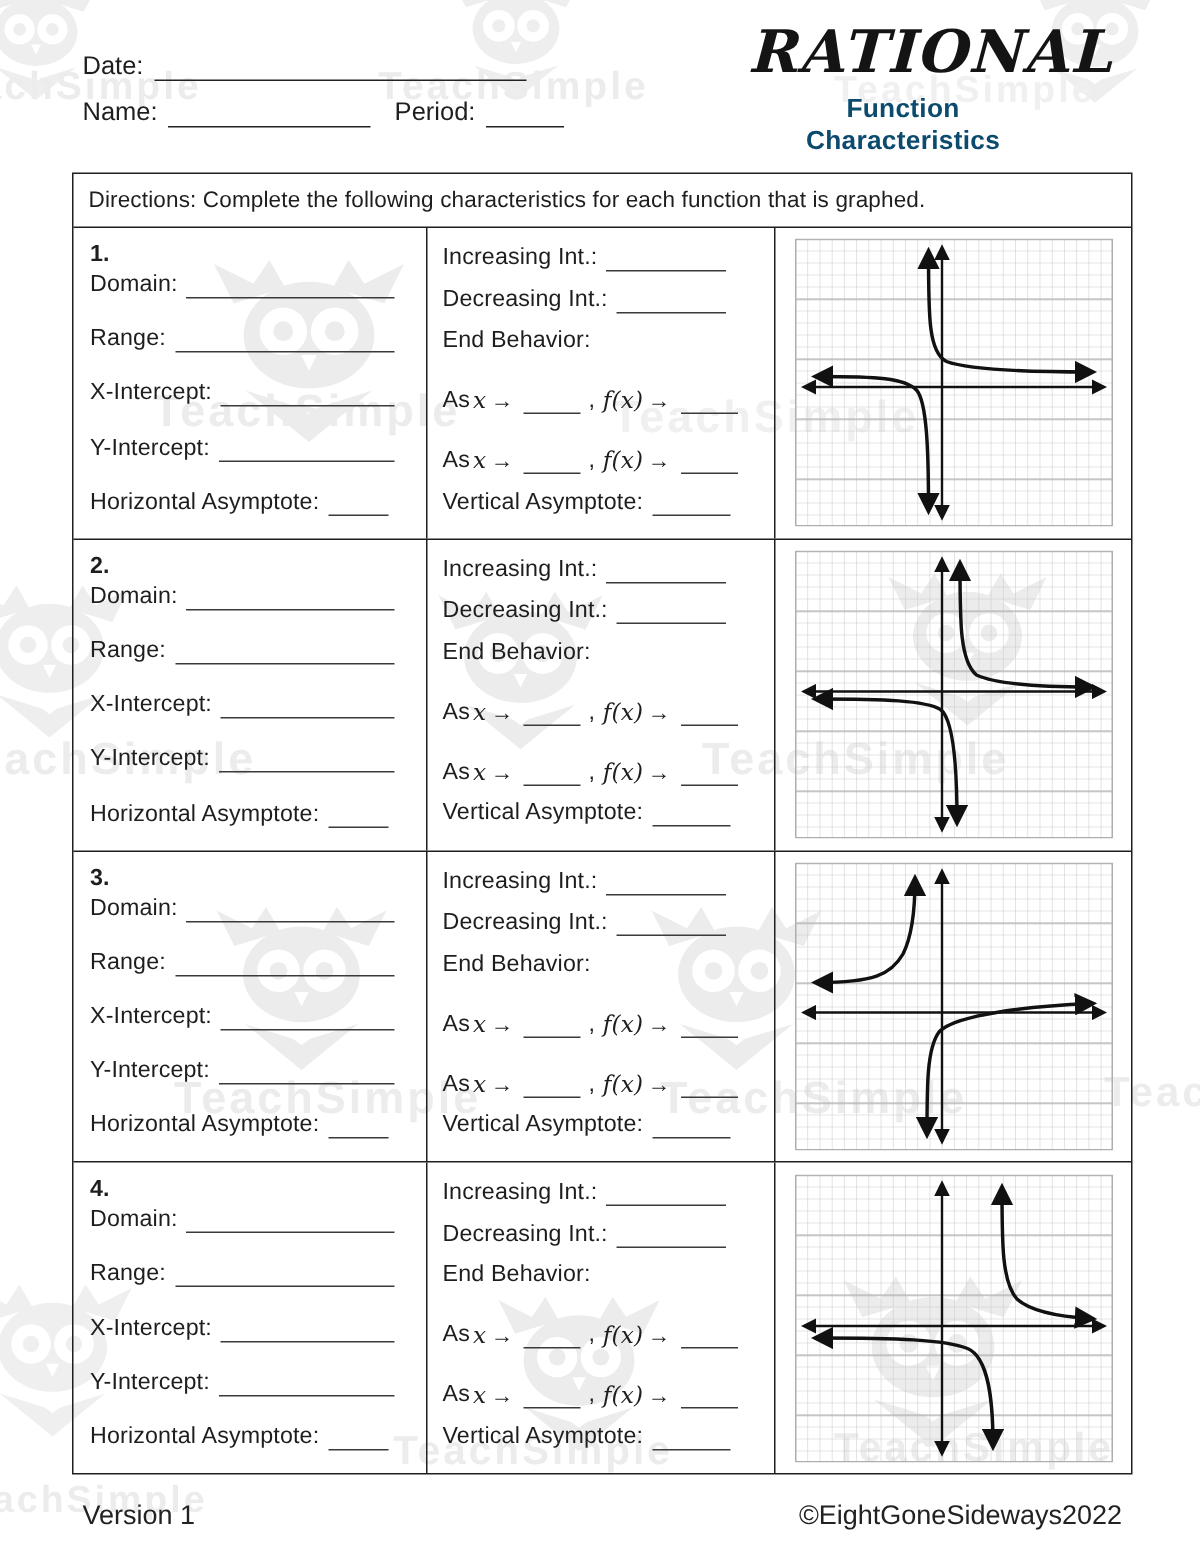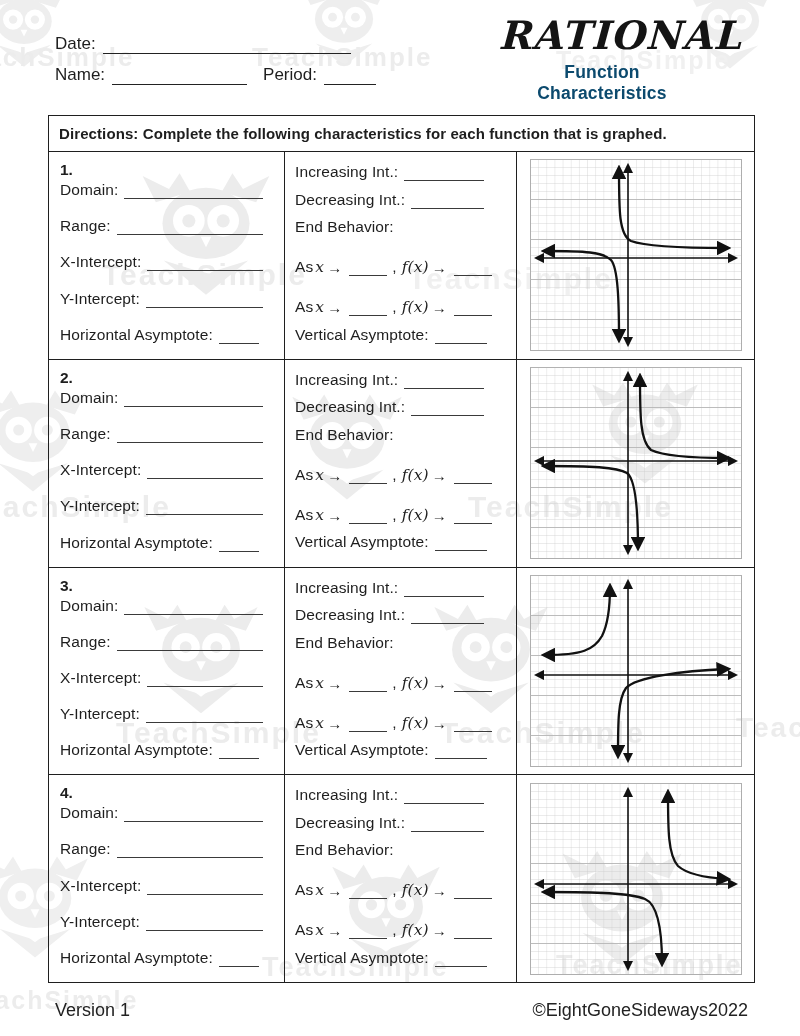--- a/index.html
+++ b/index.html
@@ -23,21 +23,21 @@
   .title-main {
     font-family:"DejaVu Serif", serif; font-style:italic; font-weight:bold;
     font-size:39px; letter-spacing:1px; transform:skewX(-4deg); color:#141414;
   }
   .title-sub { font-size:17.5px; font-weight:bold; margin-top:4px; color:#0c4a6e; letter-spacing:0.2px; }
   
   .sheet {
     position:absolute; z-index:1; left:48px; top:115px; width:707px; height:868px;
     border:1.6px solid #1f1f1f; display:flex; flex-direction:column; background:transparent;
   }
-  .dir-row { height:36px; border-bottom:1.4px solid #1f1f1f; font-size:15px; font-weight:bold;
+  .dir-row { height:36px; border-bottom:1.4px solid #1f1f1f; font-size:15px; font-weight:normal;
     display:flex; align-items:center; padding-left:10px; letter-spacing:0.1px; }
   .prob-row { flex:1; display:flex; border-bottom:1.4px solid #1f1f1f; }
   .prob-row:last-child { border-bottom:none; }
   .c1 { width:236px; border-right:1.4px solid #1f1f1f; padding:9px 13px 15px 11px;
         display:flex; flex-direction:column; justify-content:space-between; }
   .c2 { width:232px; border-right:1.4px solid #1f1f1f; padding:11px 24px 15px 10px;
         display:flex; flex-direction:column; justify-content:space-between; }
   .c3 { flex:1; display:flex; align-items:center; justify-content:center; }
   .num { font-weight:bold; font-size:15.5px; margin-bottom:2px; }
   .fl { display:flex; align-items:flex-end; font-size:15.5px; white-space:nowrap; letter-spacing:0.1px; }

